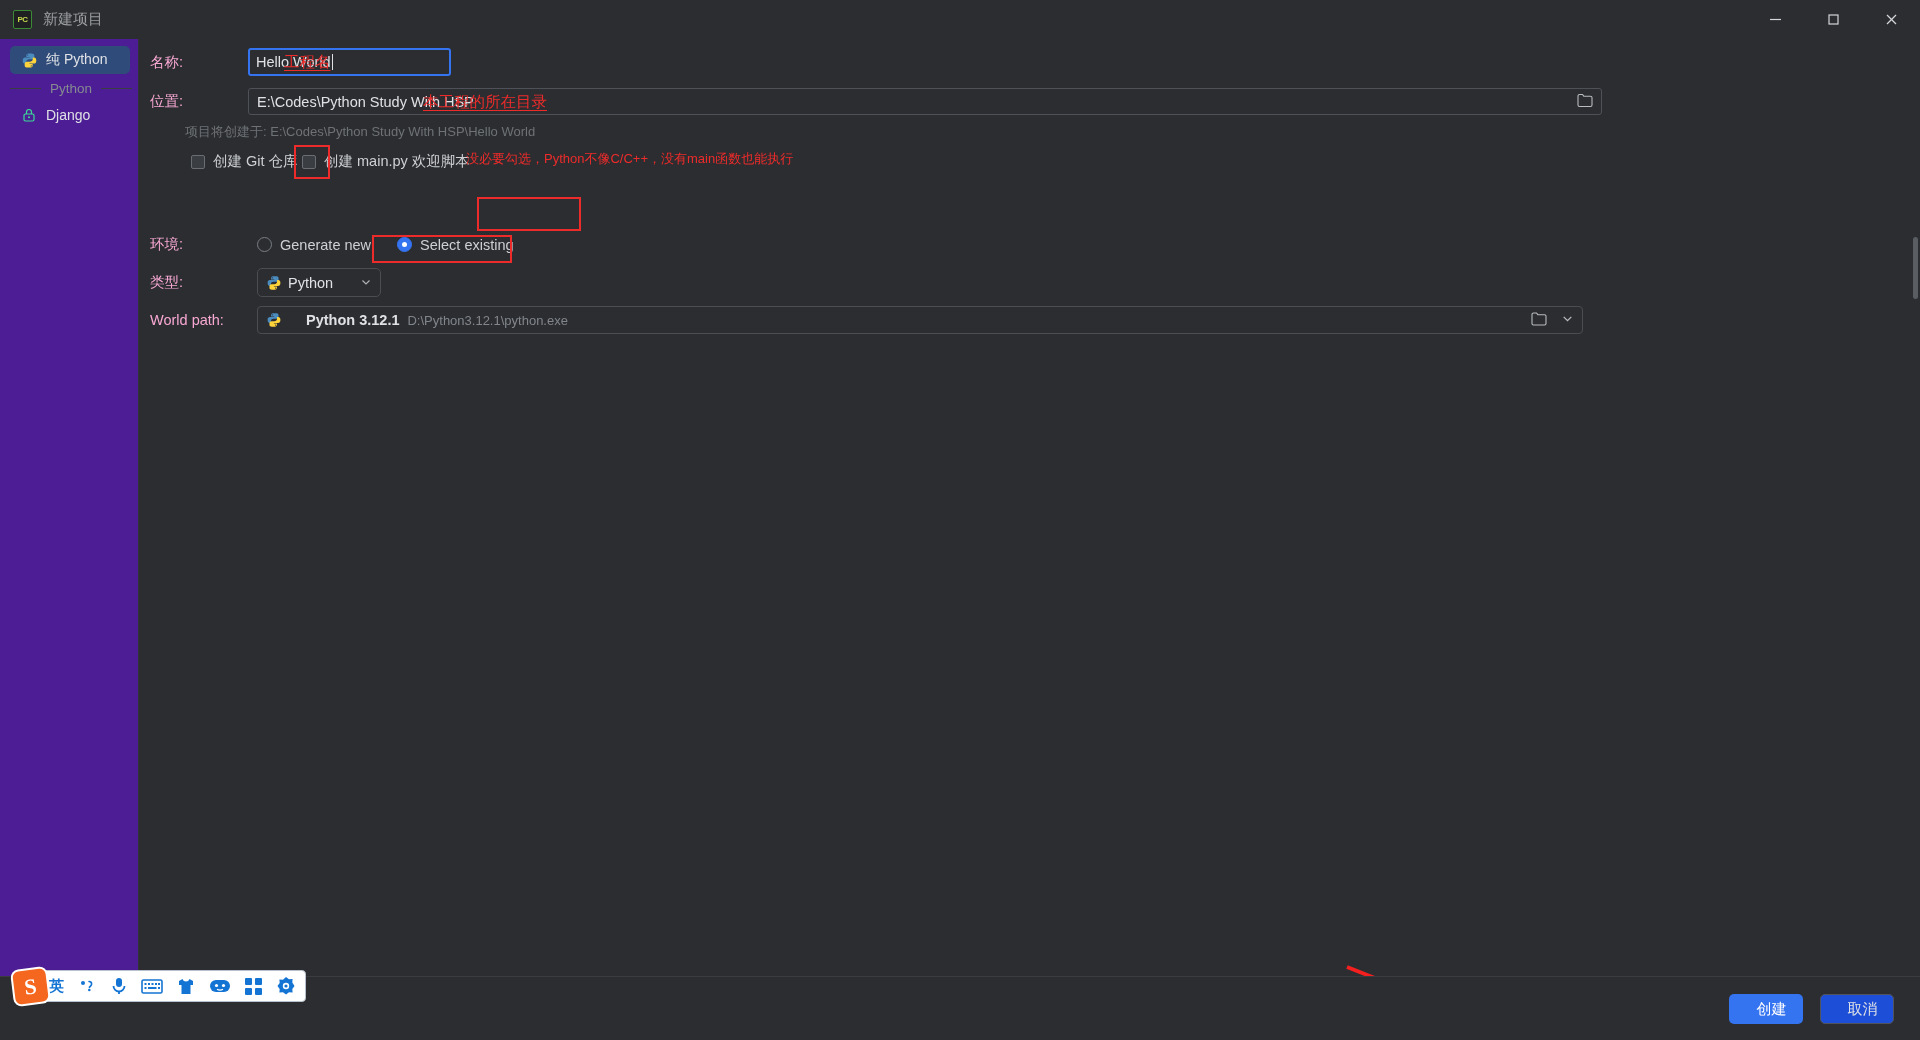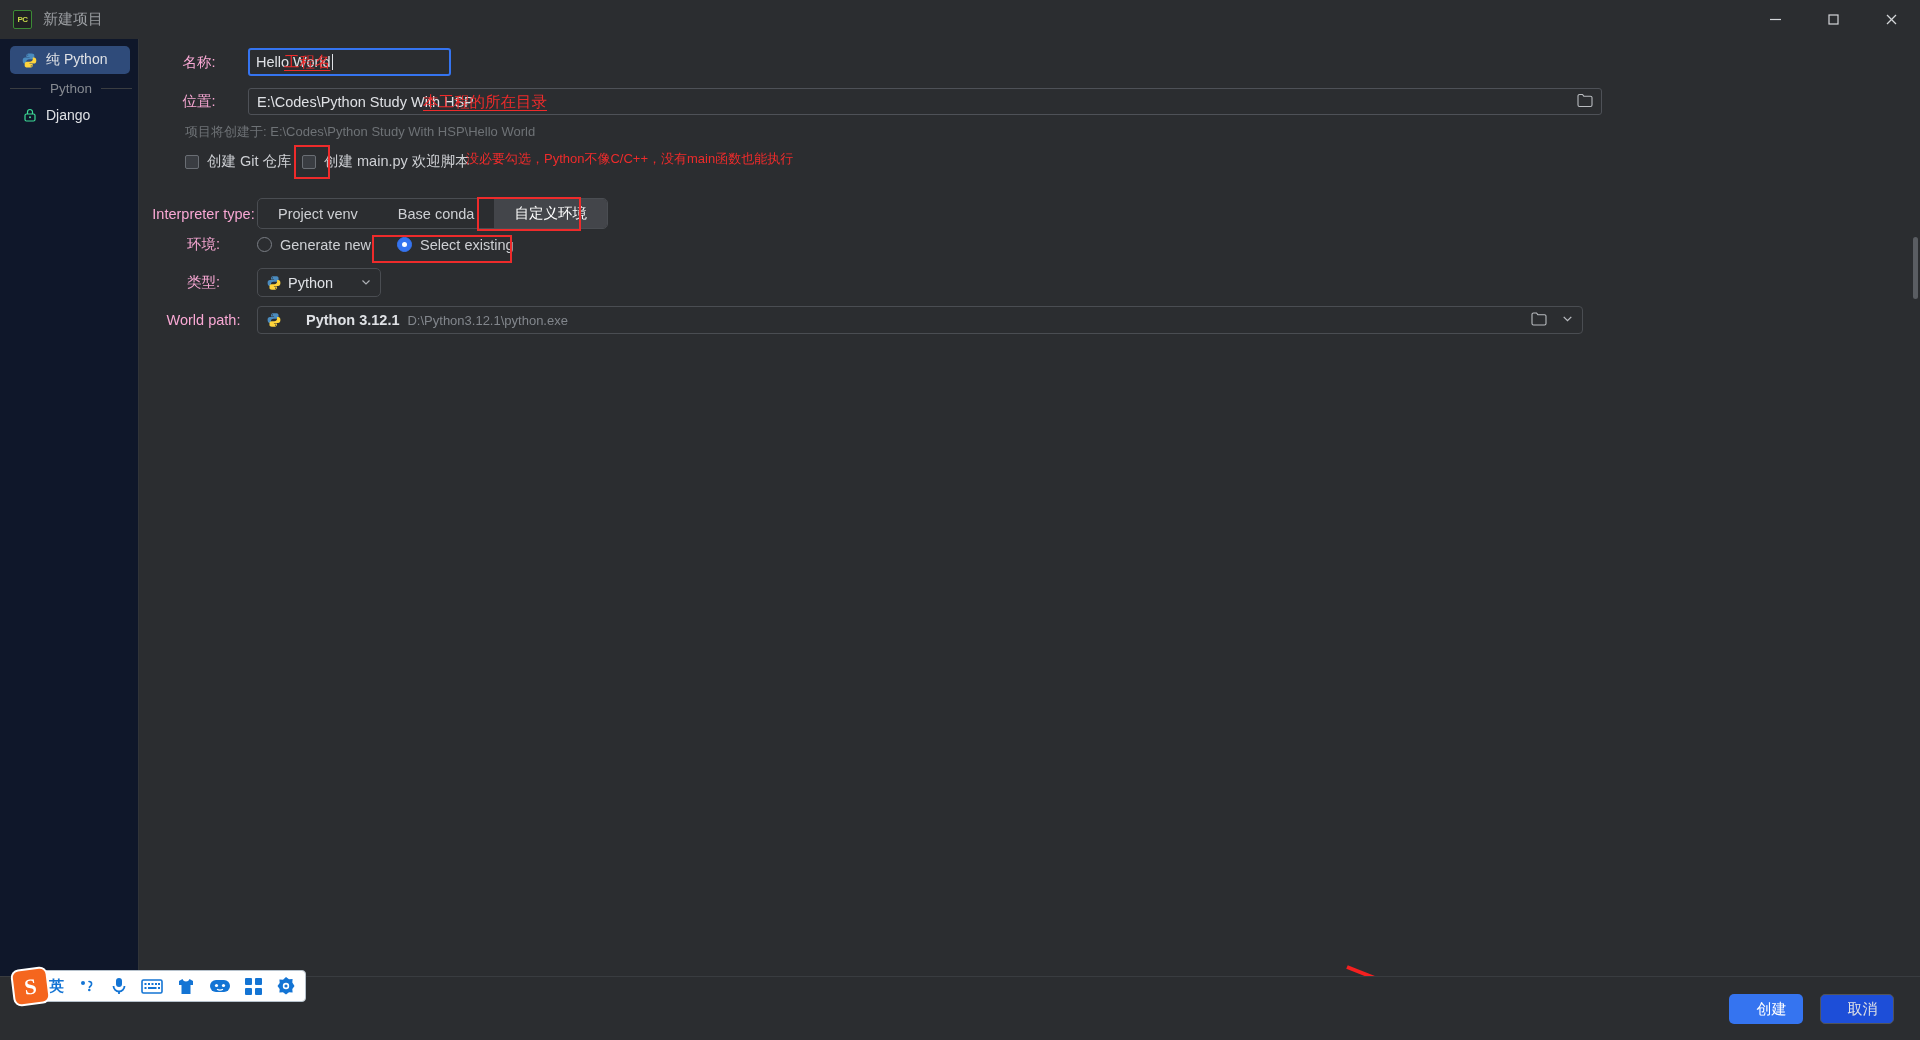--- a/index.html
+++ b/index.html
@@ -8,21 +8,20 @@
     width: 1920px; height: 1040px;
     overflow: hidden;
     background: #2b2d30;
     font-family: "Liberation Sans", "DejaVu Sans", sans-serif;
   }
   #app {
     position: relative;
     width: 1920px; height: 1040px;
     background: #2b2d30;
     color: #dfe1e5;
-    text-align: center;
   }
 
   
   .titlebar {
     position: absolute; top: 0; left: 0;
     width: 1920px; height: 39px;
     background: #2b2d30;
     display: flex; align-items: center;
   }
   .title-icon {
@@ -51,21 +50,21 @@
     width: 58px; height: 39px;
     display: flex; align-items: center; justify-content: center;
     color: #d4d6d9;
   }
   .win-btn svg { display: block; }
 
   
   .sidebar {
     position: absolute; top: 39px; left: 0;
     width: 139px; height: 1001px;
-    background: #0f172a;
+    background: #4c1d95;
     border-right: 1px solid #313438;
     padding-top: 7px;
   }
   .side-item {
     height: 28px;
     margin: 0 8px 0 10px;
     display: flex; align-items: center;
     border-radius: 5px;
     padding-left: 11px;
     font-size: 14px;
@@ -400,37 +399,29 @@
               <path d="M1 2.5A1.5 1.5 0 012.5 1h3l1.3 1.7h6.7A1.5 1.5 0 0115 4.2v7.3A1.5 1.5 0 0113.5 13h-11A1.5 1.5 0 011 11.5z" fill="none" stroke="#b9bcc0" stroke-width="1.1"></path>
             </svg>
         </span>
       </div>
     </div>
 
     <div class="row" style="top:84px; left:45px;">
       <div class="hint">项目将创建于: E:\Codes\Python Study With HSP\Hello World</div>
     </div>
 
-    <div class="row" style="top:113px; left:45px;">
+    <div class="row" style="top:113px; left:51px;">
       <span class="cbx"></span>
       <span class="cbx-label">创建 Git 仓库</span>
     </div>
     <div class="row" style="top:113px; left:162px;">
       <span class="cbx"></span>
       <span class="cbx-label">创建 main.py 欢迎脚本</span>
     </div>
 
-    <div class="row" style="top:159px; left:10px;">
-      <div class="lbl" style="width:107px;">Interpreter type:</div>
-      <div class="segmented">
-        <div class="seg">Project venv</div>
-        <div class="seg">Base conda</div>
-        <div class="seg sel">自定义环境</div>
-      </div>
-    </div>
 
     <div class="row" style="top:196px; left:10px;">
       <div class="lbl" style="width:107px;">环境:</div>
       <div style="display:flex;align-items:center;">
         <span class="radio-outer"></span>
         <span class="radio-label">Generate new</span>
       </div>
       <div style="display:flex;align-items:center;margin-left:26px;">
         <span class="radio-outer on"></span>
         <span class="radio-label">Select existing</span>

